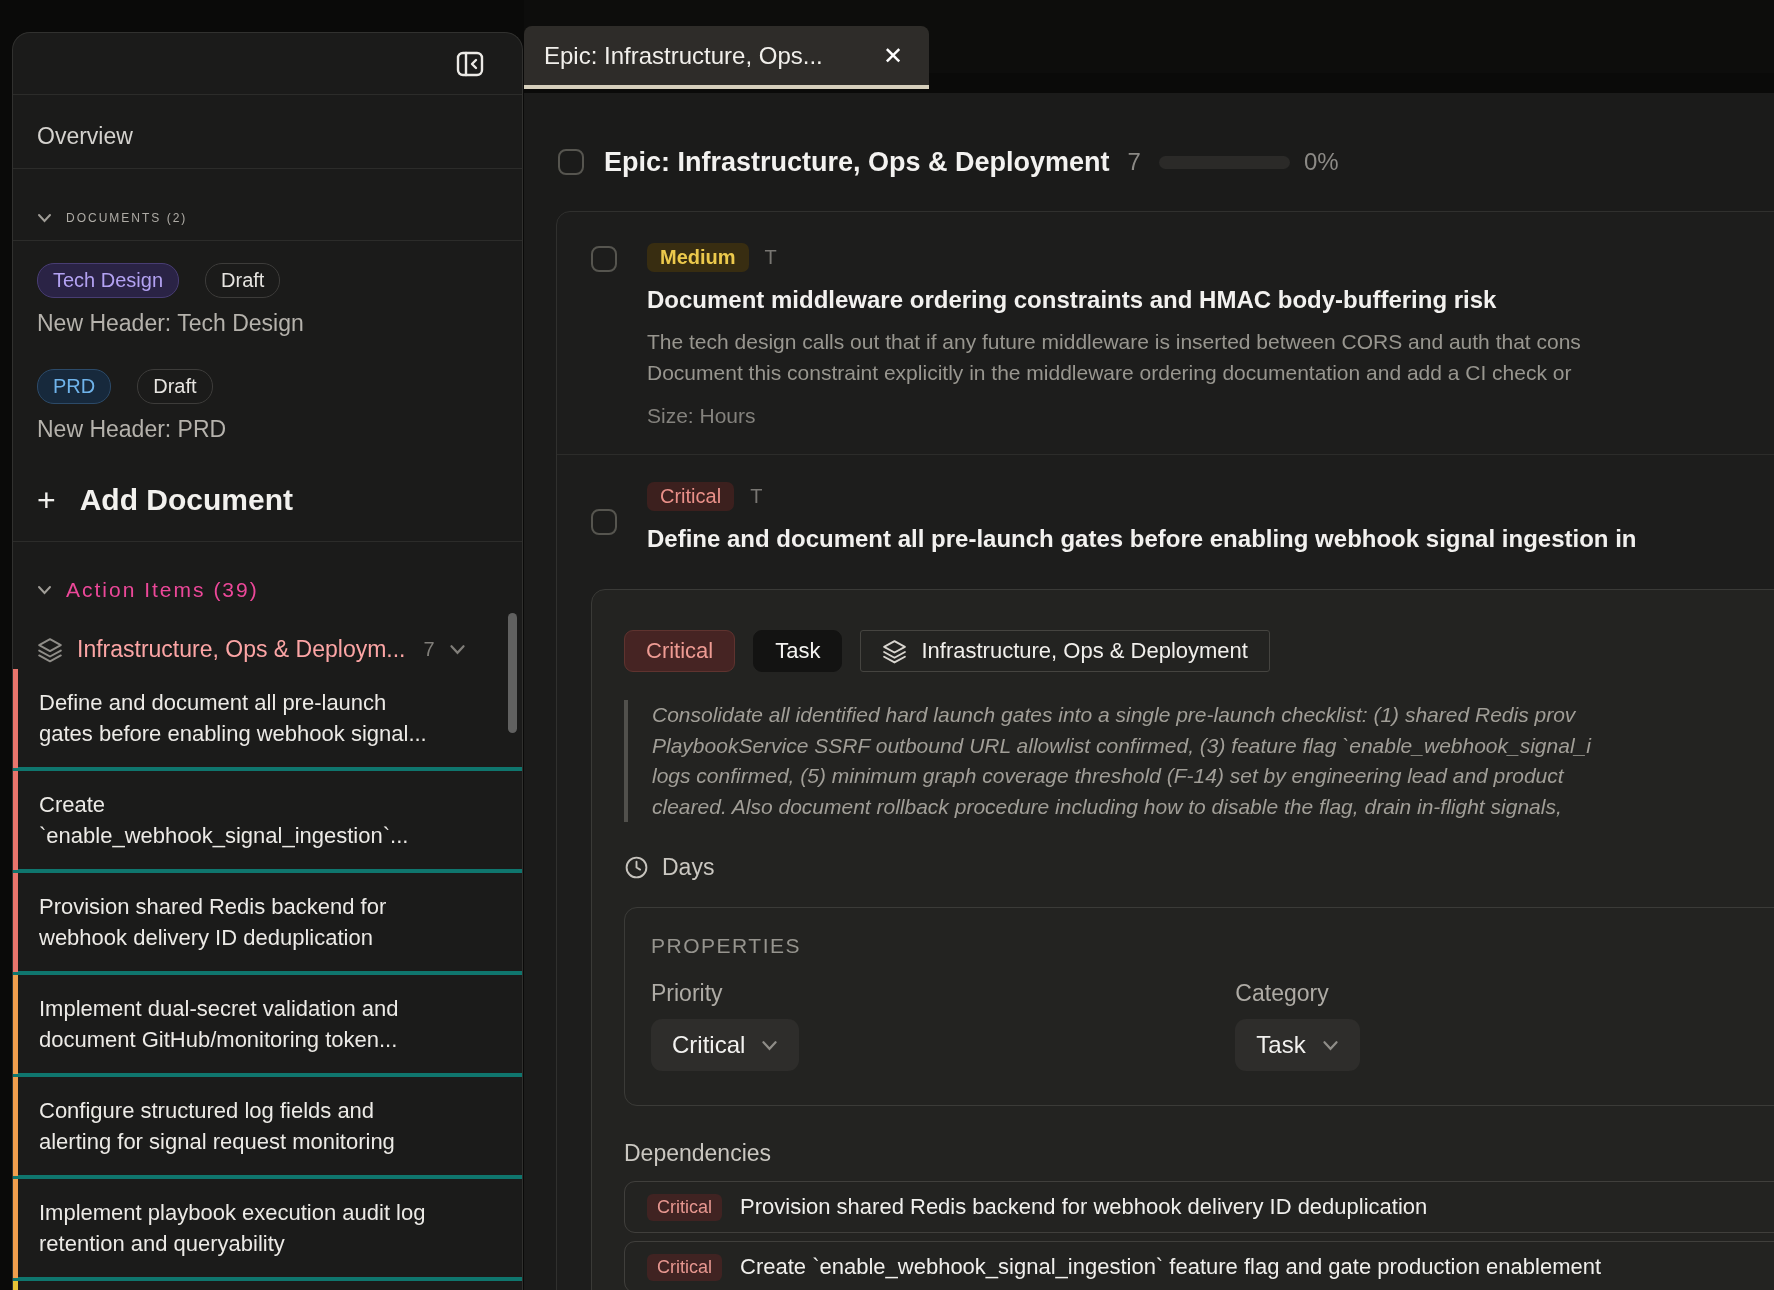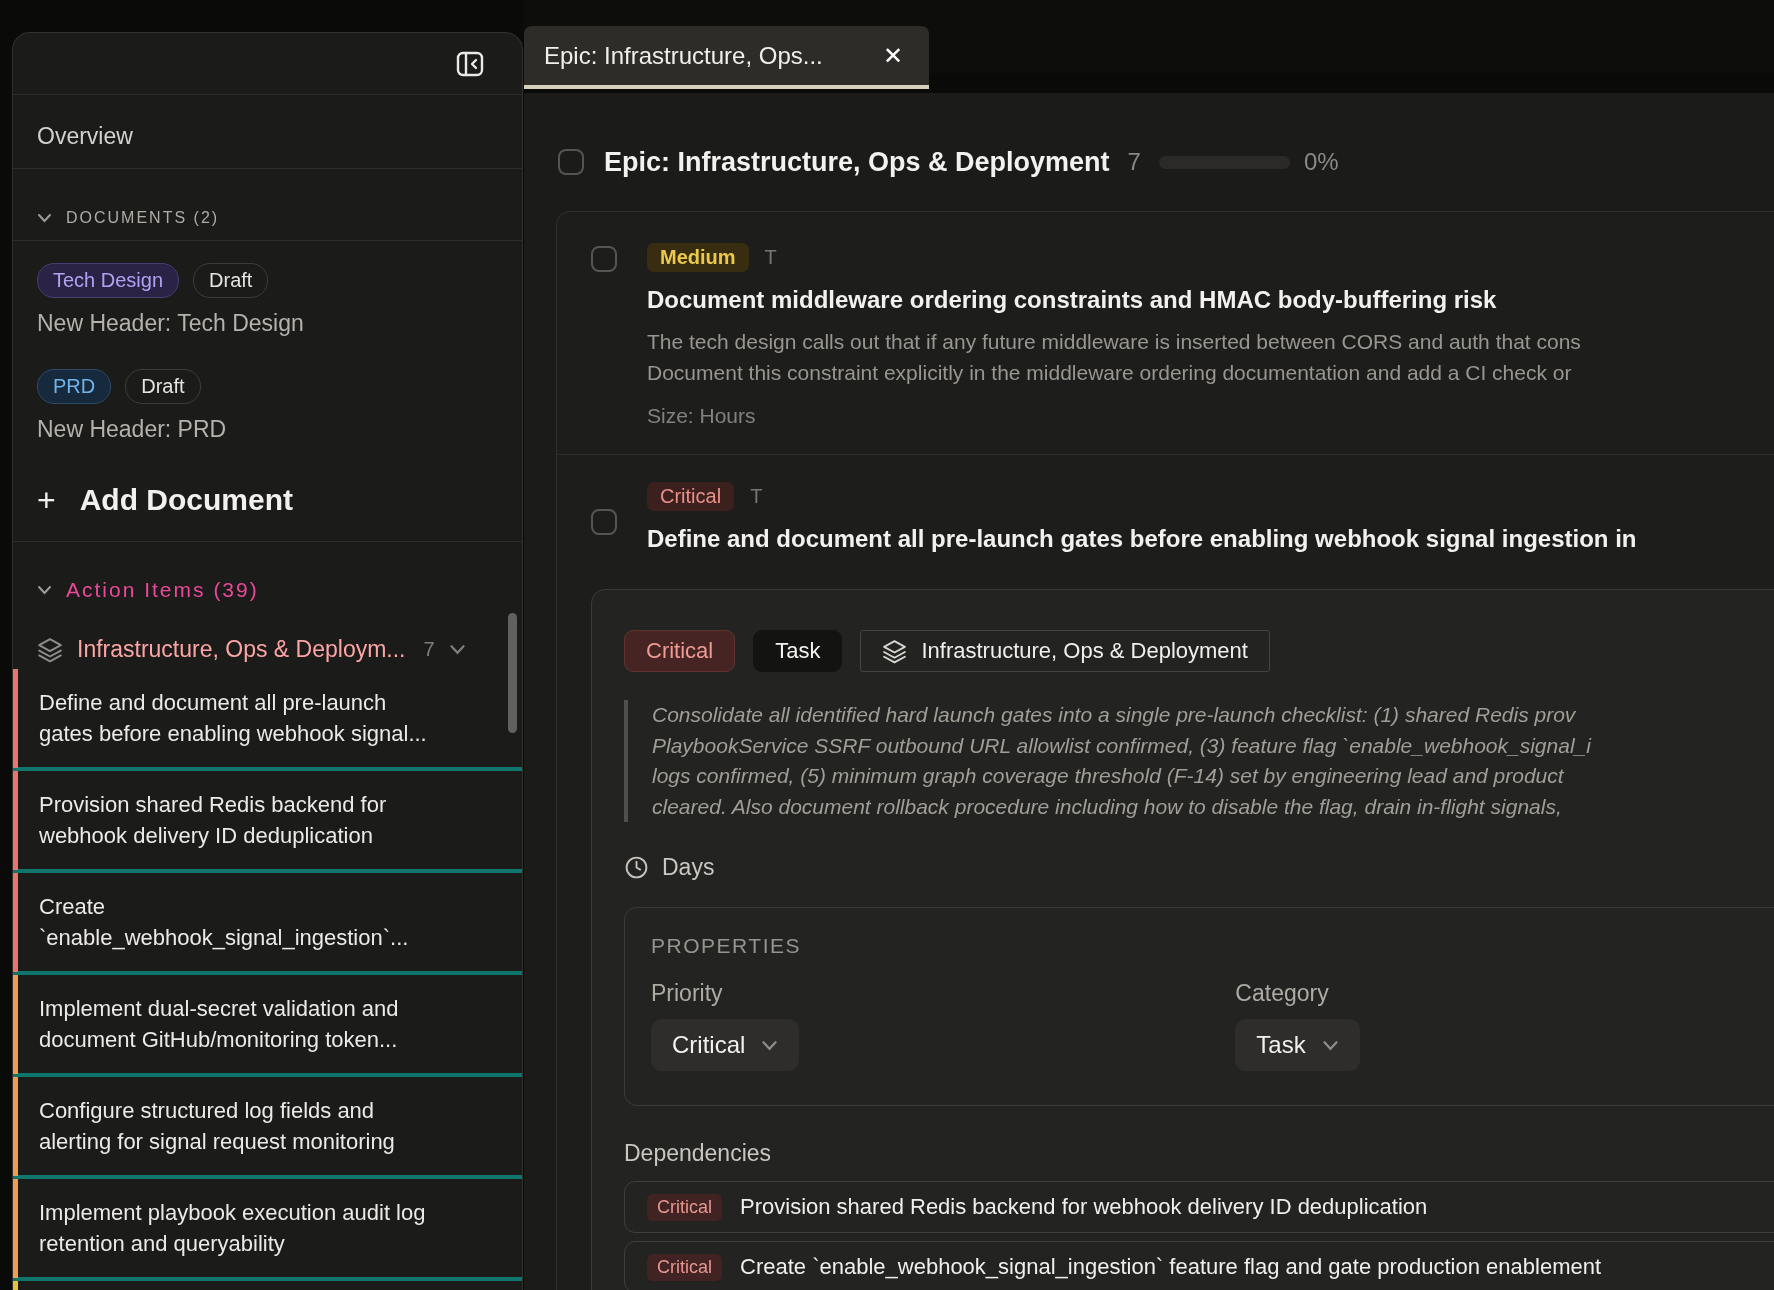--- a/index.html
+++ b/index.html
@@ -28,23 +28,23 @@
     position:absolute; left:12px; top:32px; width:511px; height:1258px;
     background:#1b1b1a; border:1px solid #31312f; border-bottom:none;
     border-radius:18px 18px 0 0; overflow:hidden;
   }
   .sb-head { height:62px; border-bottom:1px solid #2c2c2a; position:relative; }
   .collapse-btn { position:absolute; right:36px; top:15px; width:32px; height:32px; cursor:pointer; }
   .sb-overview { height:74px; border-bottom:1px solid #2c2c2a; padding:28px 24px 0; }
   .sb-overview-label { font-size:23px; color:#d4d2ce; }
   .sb-sec-head { display:flex; align-items:center; gap:14px; padding:26px 24px 0; }
   .sb-docs-head { height:72px; border-bottom:1px solid #2c2c2a; }
-  .sb-sec-title { font-size:16px; letter-spacing:2px; color:#afaca6; }
+  .sb-sec-title { font-size:12px; letter-spacing:2px; color:#afaca6; }
   .sb-docs { height:301px; border-bottom:1px solid #2c2c2a; padding:22px 24px 0; }
-  .doc-badges { display:flex; gap:14px; align-items:center; }
+  .doc-badges { display:flex; gap:26px; align-items:center; }
   .pill {
     display:inline-flex; align-items:center; font-size:20px;
     padding:5px 15px; border-radius:17px; white-space:nowrap;
   }
   .pill-tech { color:#b3a2f2; background:#2a2345; border:1px solid #483d73; }
   .pill-prd  { color:#6fb3ea; background:#17293c; border:1px solid #2c4a68; }
   .pill-draft{ color:#e6e4e0; background:#1b1b1a; border:1px solid #3d3c3a; }
   .doc-title { font-size:23px; color:#b5b2ac; margin-top:12px; }
   .doc-item + .doc-item { margin-top:32px; }
   .add-doc { display:flex; align-items:center; gap:24px; margin-top:40px; cursor:pointer; }
@@ -216,27 +216,27 @@
   </div>
 
   <div class="s-items">
     <div class="s-item">
       <span class="stripe" style="background: rgb(233, 117, 108);"></span>
       <div class="s-item-text">Define and document all pre-launch
 gates before enabling webhook signal...</div>
     </div>
     <div class="s-item">
       <span class="stripe" style="background: rgb(233, 117, 108);"></span>
+      <div class="s-item-text">Create
+`enable_webhook_signal_ingestion`...</div>
+    </div>
+    <div class="s-item">
+      <span class="stripe" style="background: rgb(233, 117, 108);"></span>
       <div class="s-item-text">Provision shared Redis backend for
 webhook delivery ID deduplication</div>
-    </div>
-    <div class="s-item">
-      <span class="stripe" style="background: rgb(233, 117, 108);"></span>
-      <div class="s-item-text">Create
-`enable_webhook_signal_ingestion`...</div>
     </div>
     <div class="s-item">
       <span class="stripe" style="background: rgb(240, 158, 77);"></span>
       <div class="s-item-text">Implement dual-secret validation and
 document GitHub/monitoring token...</div>
     </div>
     <div class="s-item">
       <span class="stripe" style="background: rgb(240, 158, 77);"></span>
       <div class="s-item-text">Configure structured log fields and
 alerting for signal request monitoring</div>

